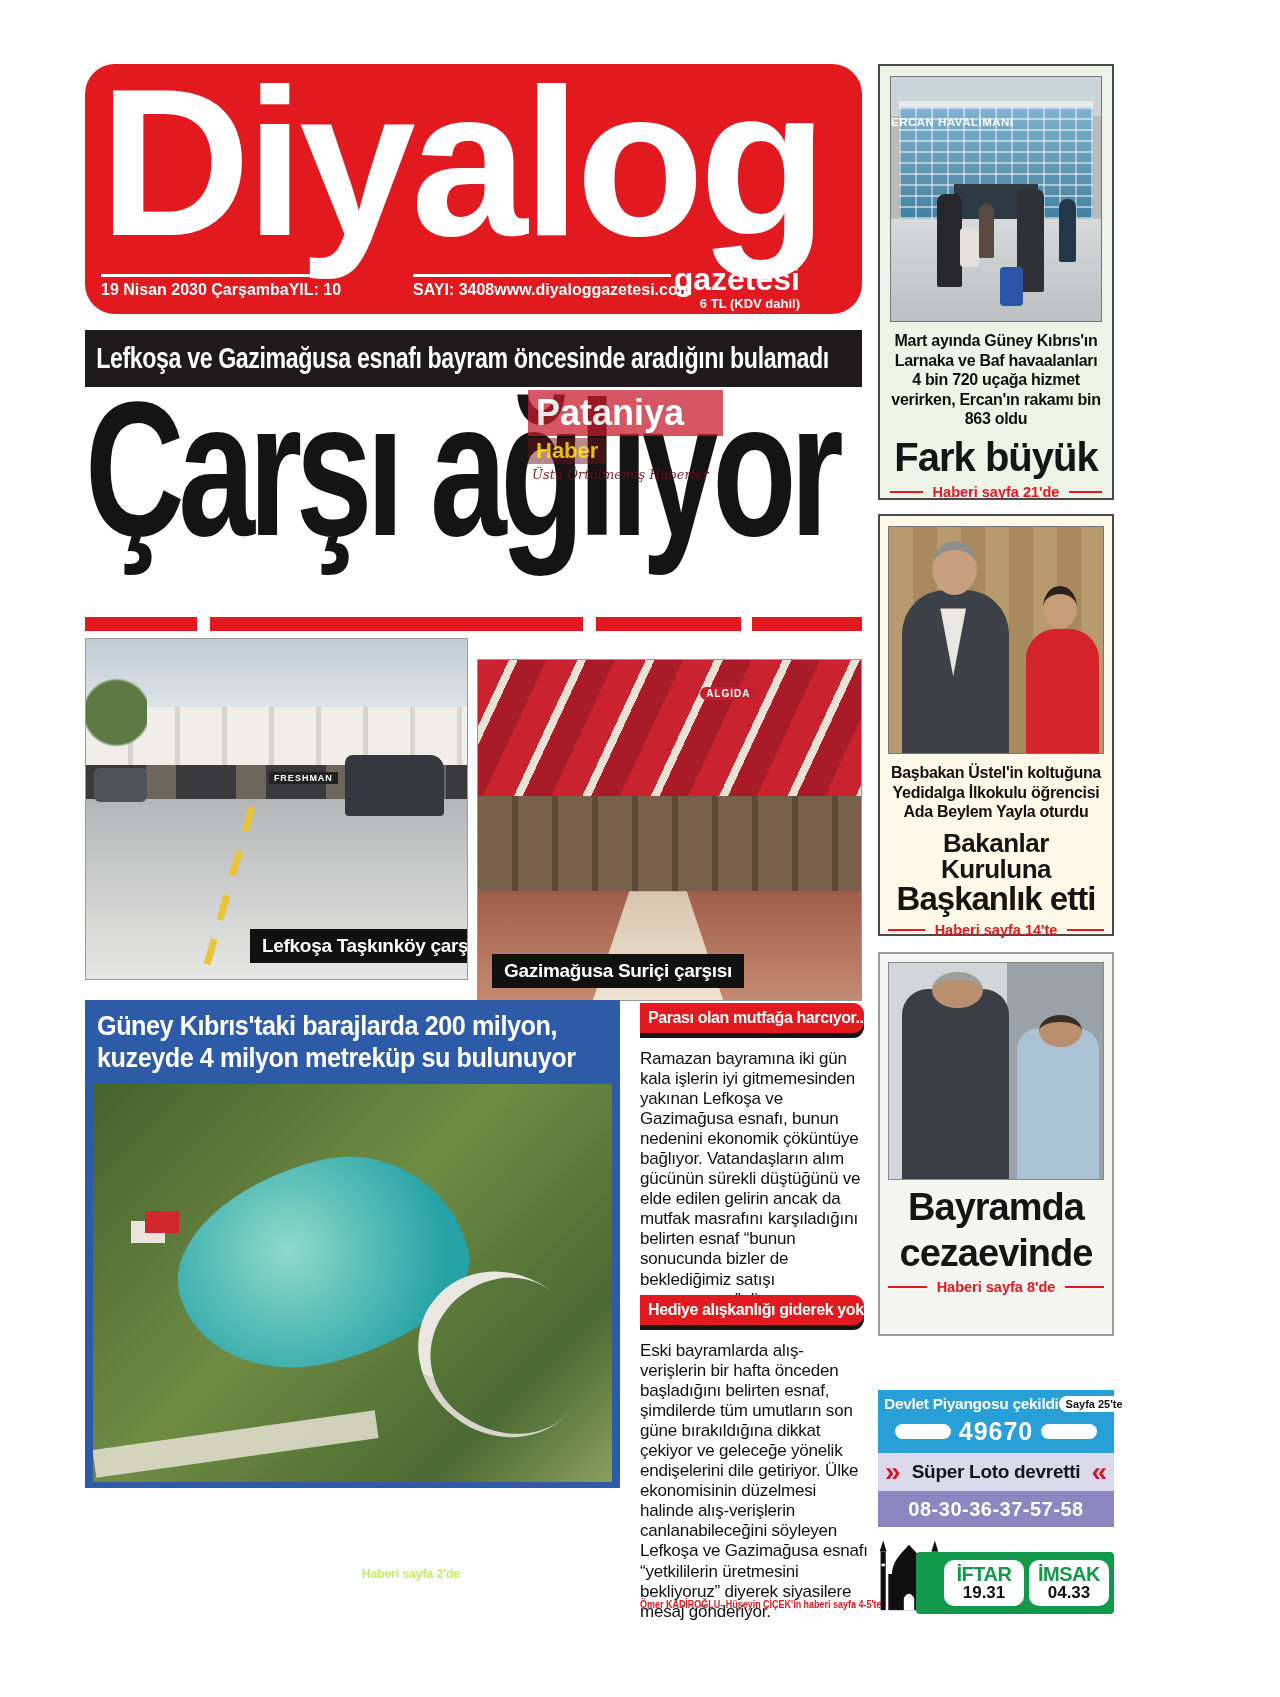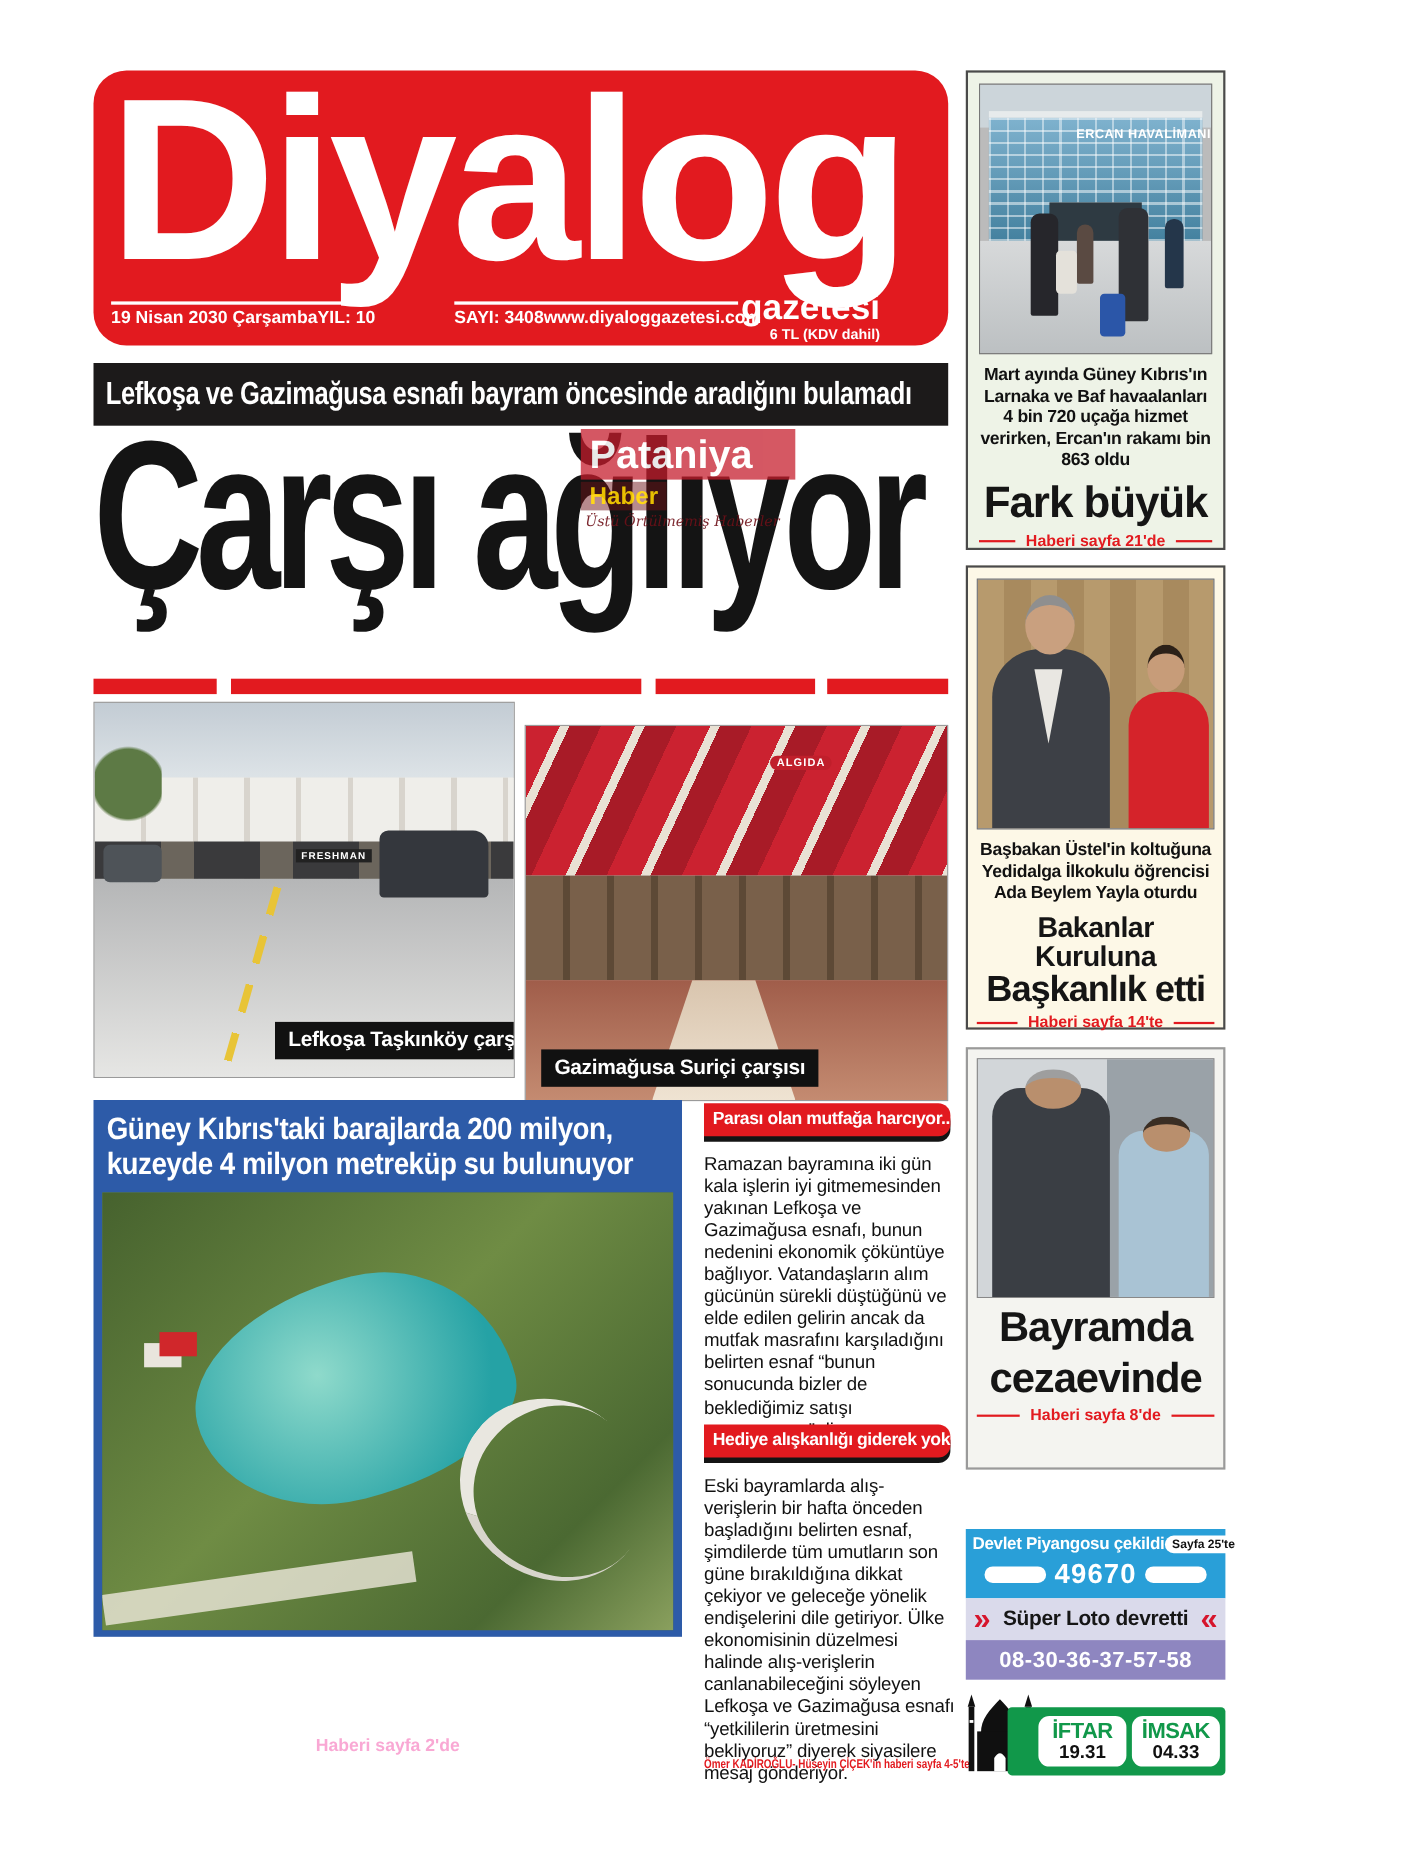--- a/index.html
+++ b/index.html
@@ -70,21 +70,21 @@
   .water-photo{position:relative;margin:6px 8px 0;height:398px;overflow:hidden;background:#5c7a3a;}
   .p3-base{left:0;top:0;width:100%;height:100%;background:linear-gradient(135deg,#46622e,#6f8c44 45%,#4b6932 80%,#8aa05e);}
   .p3-lake{left:16%;top:20%;width:56%;height:50%;background:radial-gradient(circle at 40% 40%,#8fdacb,#25a2a5 75%);border-radius:58% 42% 55% 45%/48% 62% 38% 52%;transform:rotate(-14deg);}
   .p3-dam{right:4%;bottom:12%;width:34%;height:40%;border-left:16px solid #e9e7e0;border-bottom:6px solid #d8d5cc;border-radius:50%;transform:rotate(38deg);}
   .p3-house{left:10%;top:32%;width:34px;height:22px;background:#d0272b;box-shadow:-14px 10px 0 #e9e5dd;}
   .p3-road{left:0;bottom:6%;width:55%;height:7%;background:rgba(236,231,219,.8);transform:rotate(-8deg);}
   .water-headline{margin-top:8px;text-align:center;color:#fff;font-weight:bold;font-size:68px;letter-spacing:-2px;line-height:1.05;white-space:nowrap;}
   .ref{display:flex;align-items:center;justify-content:flex-end;gap:10px;font-weight:bold;}
   .ref .ln{height:2px;background:var(--red);width:86px;}
   .ref span{white-space:nowrap;}
-  .water-ref{color:#f9a8d4;font-size:16px;margin-top:6px;flex-direction:column;}
+  .water-ref{color:#bef264;font-size:12px;margin-top:6px;}
   .water-ref .ln{background:#fff;width:150px;}
 
   
   .red-head{position:absolute;left:640px;width:224px;height:30px;background:var(--red);color:#fff;font-weight:bold;font-size:16px;line-height:29px;padding-left:8px;border-radius:0 11px 11px 0;box-shadow:0 5px 0 #141414;white-space:nowrap;letter-spacing:-.4px;}
   .rh1{top:1003px;} .rh2{top:1295px;}
   .story{position:absolute;left:640px;width:228px;color:#111;font-size:17px;line-height:1.18;letter-spacing:-.2px;}
   .st1{top:1049px;} .st2{top:1341px;}
   .byline{position:absolute;left:640px;top:1598px;width:240px;color:var(--red);font-weight:bold;font-size:11.5px;white-space:nowrap;transform:scaleX(.78);transform-origin:left center;}
 
   
@@ -99,21 +99,21 @@
   .shl{text-align:center;font-weight:bold;color:#151515;letter-spacing:-1px;line-height:1.0;}
   .b1 .shl{font-size:40px;margin-top:8px;}
   .b2 .shl1{font-size:26px;margin-top:8px;letter-spacing:-.5px;}
   .b2 .shl2{font-size:33px;}
   .b3 .shl{font-size:38px;margin-top:8px;}
   .sref{color:var(--red);font-size:14.5px;margin-top:7px;}
   .sref .ln{width:44px;}
   
   .p4-sky{left:0;top:0;width:100%;height:16%;background:#ccd5da;}
   .p4-glass{left:4%;top:10%;width:92%;height:48%;background:repeating-linear-gradient(90deg,rgba(255,255,255,.45) 0 2px,transparent 2px 16px),repeating-linear-gradient(0deg,rgba(255,255,255,.5) 0 2px,transparent 2px 11px),linear-gradient(#7fb2ce,#44819f);border-top:6px solid #e7ebec;}
-  .p4-label{position:absolute;left:0;top:16%;width:100%;text-align:right;color:#fff;font-weight:bold;font-size:11.5px;letter-spacing:.5px;z-index:3;}
+  .p4-label{position:absolute;left:0;top:16%;width:100%;text-align:left;color:#fff;font-weight:bold;font-size:11.5px;letter-spacing:.5px;z-index:3;}
   .p4-door{left:30%;top:44%;width:40%;height:14%;background:#2e3a42;}
   .p4-gnd{left:0;top:58%;width:100%;height:42%;background:linear-gradient(#d7d9da,#bcc0c2);}
   .person{position:absolute;border-radius:8px 8px 2px 2px;}
   .pp1{left:22%;top:48%;width:12%;height:38%;background:#26262b;}
   .pp2{left:60%;top:46%;width:13%;height:42%;background:#2f3136;}
   .pp3{left:42%;top:52%;width:7%;height:22%;background:#5a4a42;}
   .pp4{left:80%;top:50%;width:8%;height:26%;background:#24364a;}
   .p4-bag{left:33%;top:62%;width:9%;height:16%;background:#e4e1da;border-radius:4px;}
   .p4-case{left:52%;top:78%;width:11%;height:16%;background:#2b56a8;border-radius:4px;}
   

